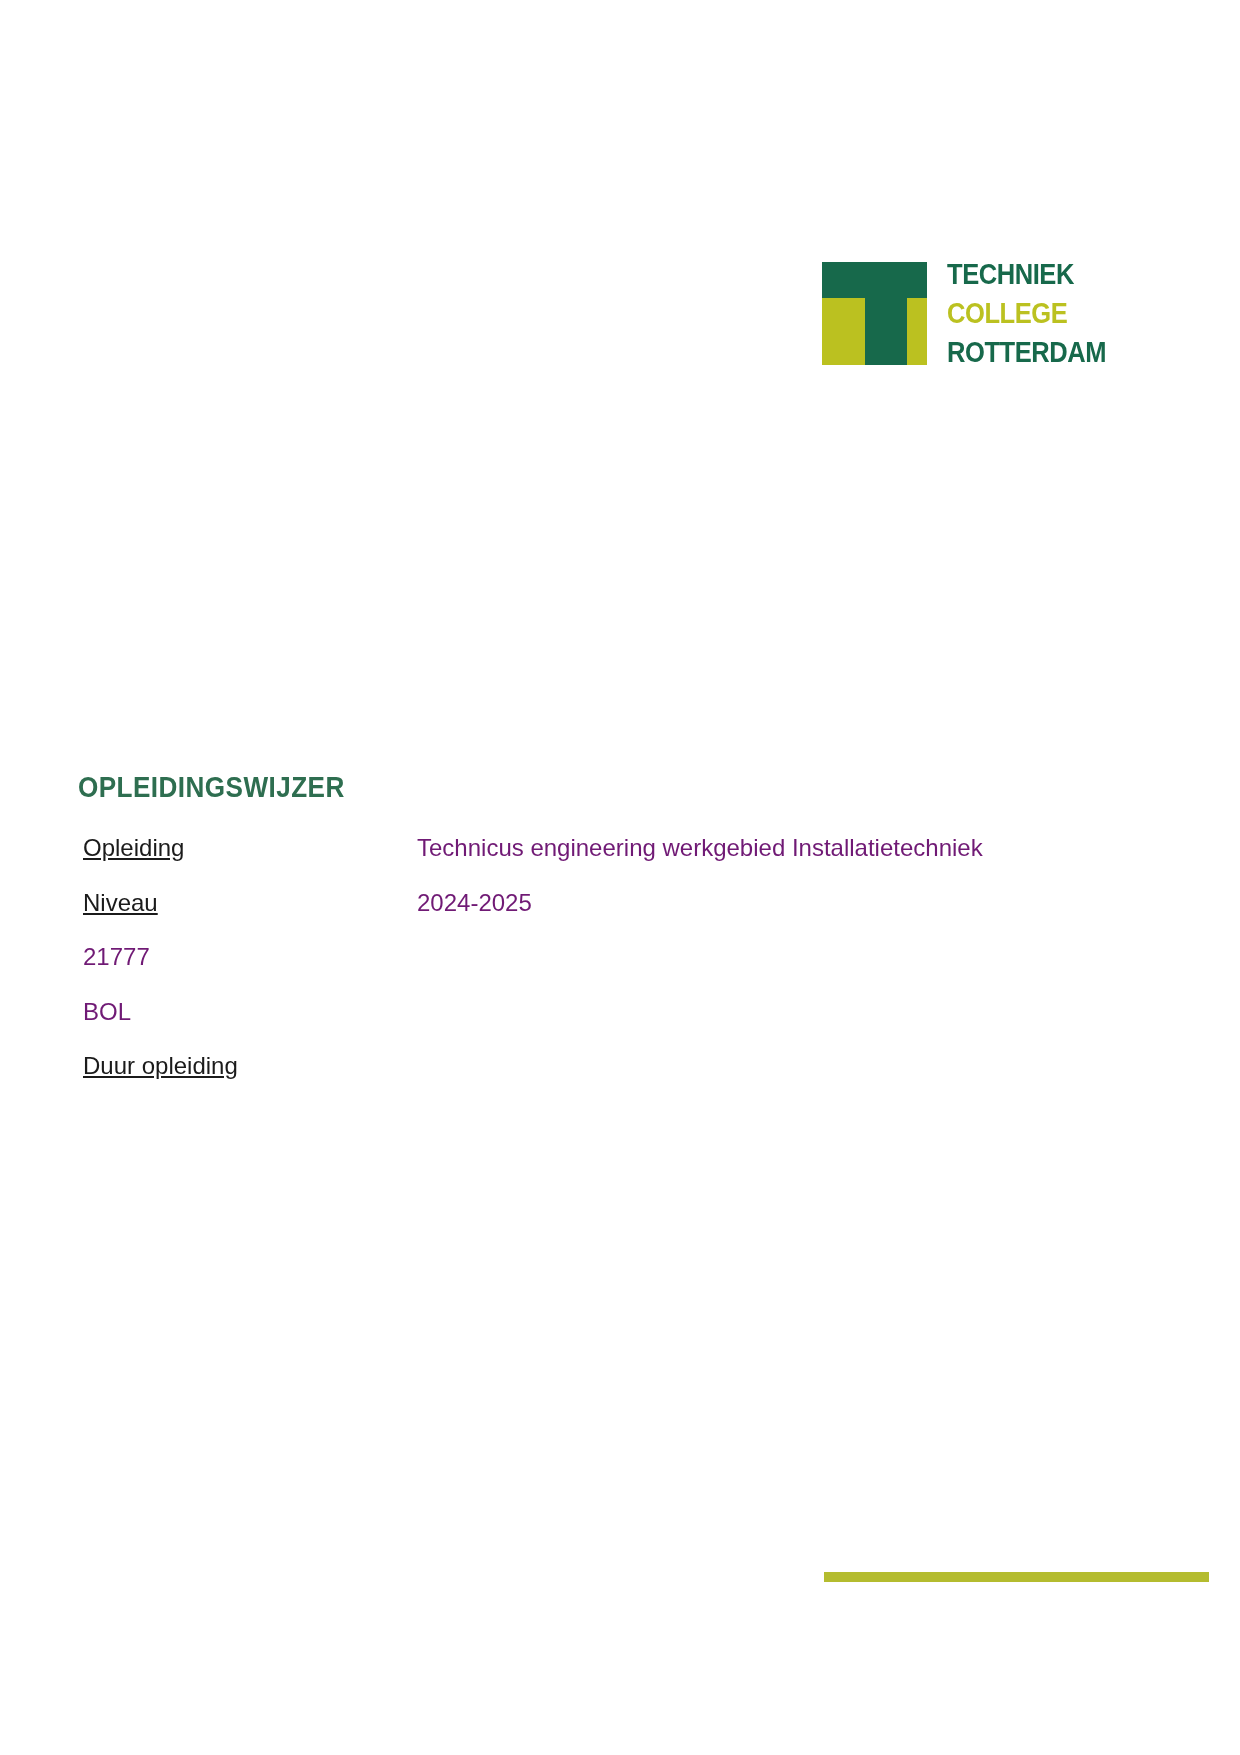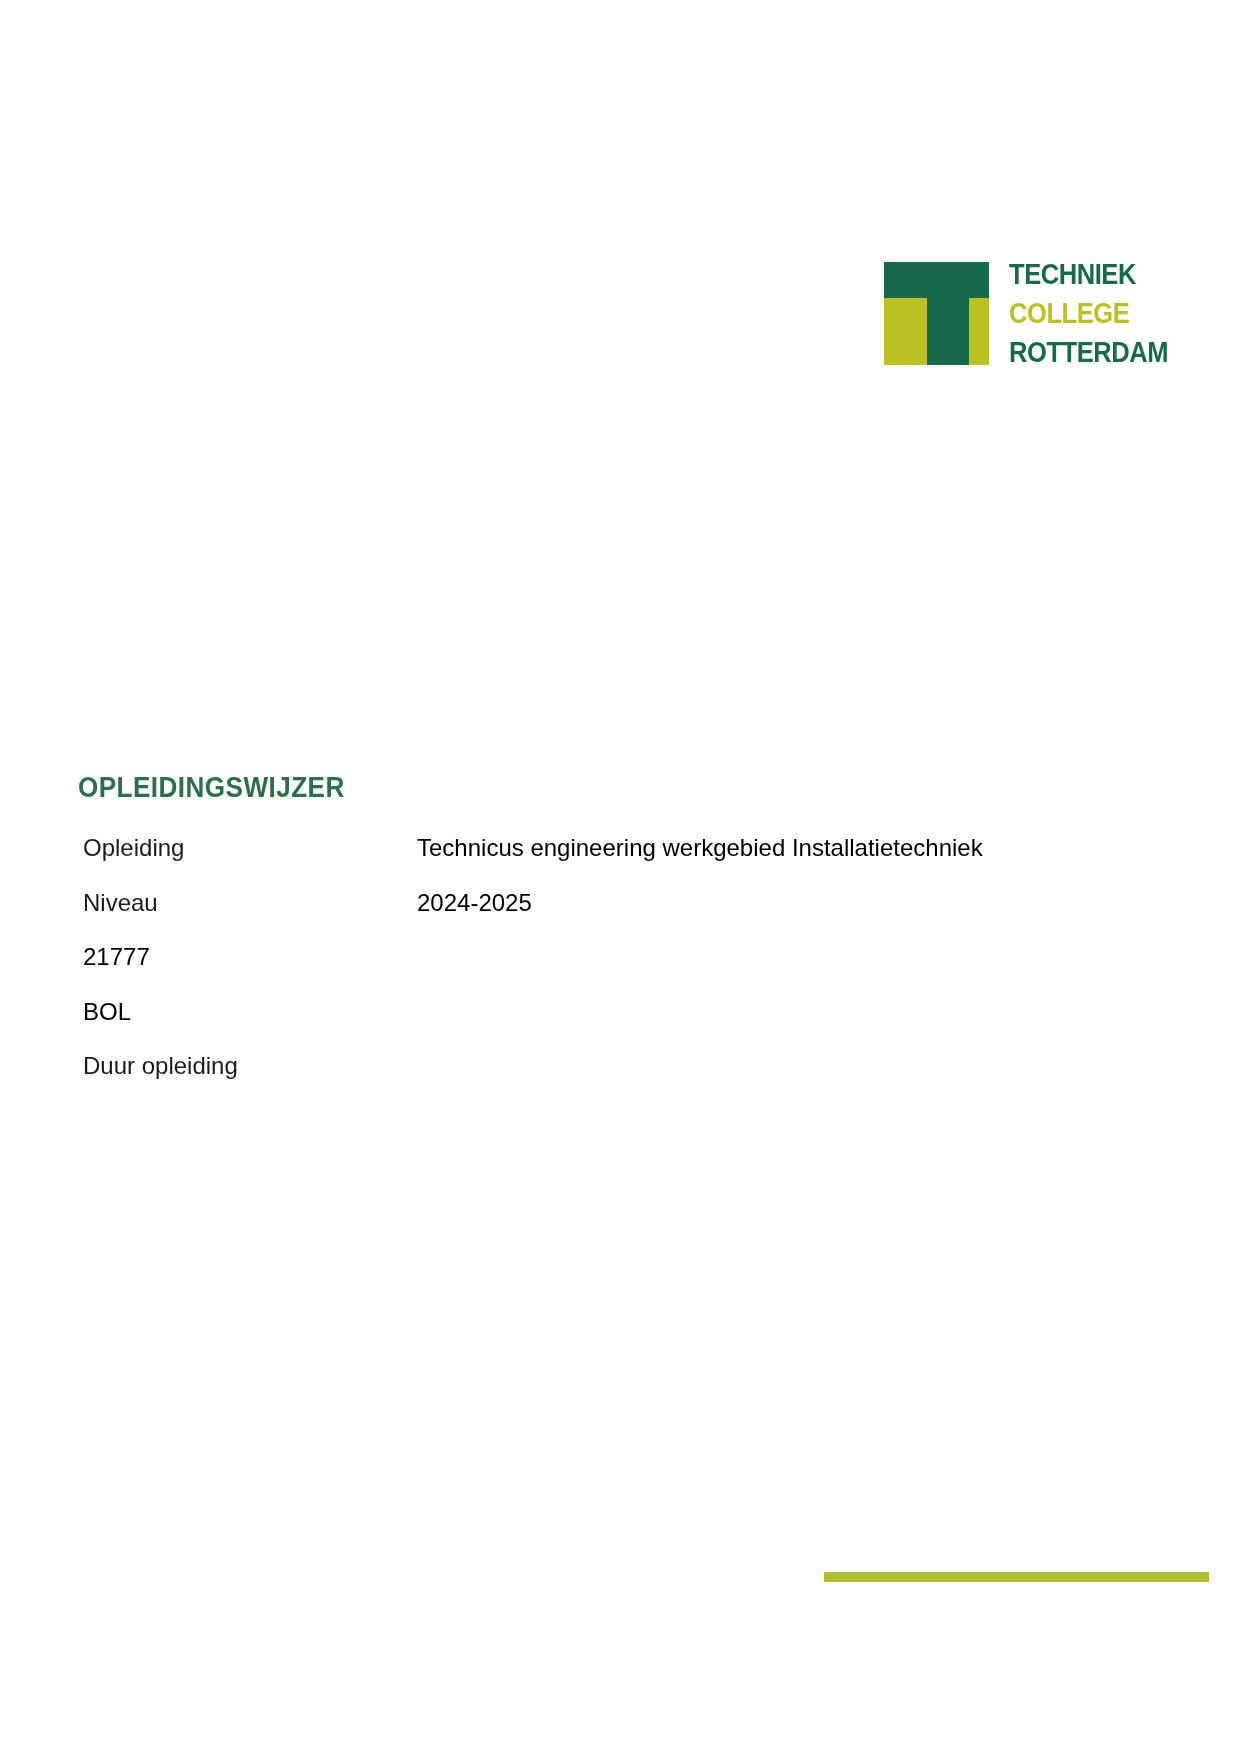--- a/index.html
+++ b/index.html
@@ -12,21 +12,21 @@
     position: relative;
     width: 1240px;
     height: 1755px;
     background: #ffffff;
     overflow: hidden;
   }
 
   
   .logo {
     position: absolute;
-    left: 884px;
+    left: 822px;
     top: 262px;
     display: flex;
     gap: 20px;
   }
   .logo-mark {
     width: 105px;
     height: 103px;
     flex: 0 0 auto;
   }
   .mark-bar {
@@ -83,26 +83,27 @@
   .row {
     display: flex;
     align-items: flex-start;
     height: 54.6px;
   }
   .row .label {
     flex: 0 0 334px;
     font-size: 24px;
     line-height: 29px;
     color: #1B1B1B;
+    text-decoration: underline;
   }
   .row .value {
     flex: 1 1 auto;
     font-size: 24px;
     line-height: 29px;
-    color: #000000;
+    color: #701a75;
   }
 
   
   .accent-bar {
     position: absolute;
     left: 824px;
     top: 1572px;
     width: 385px;
     height: 10px;
     background: #B4BC2F;

